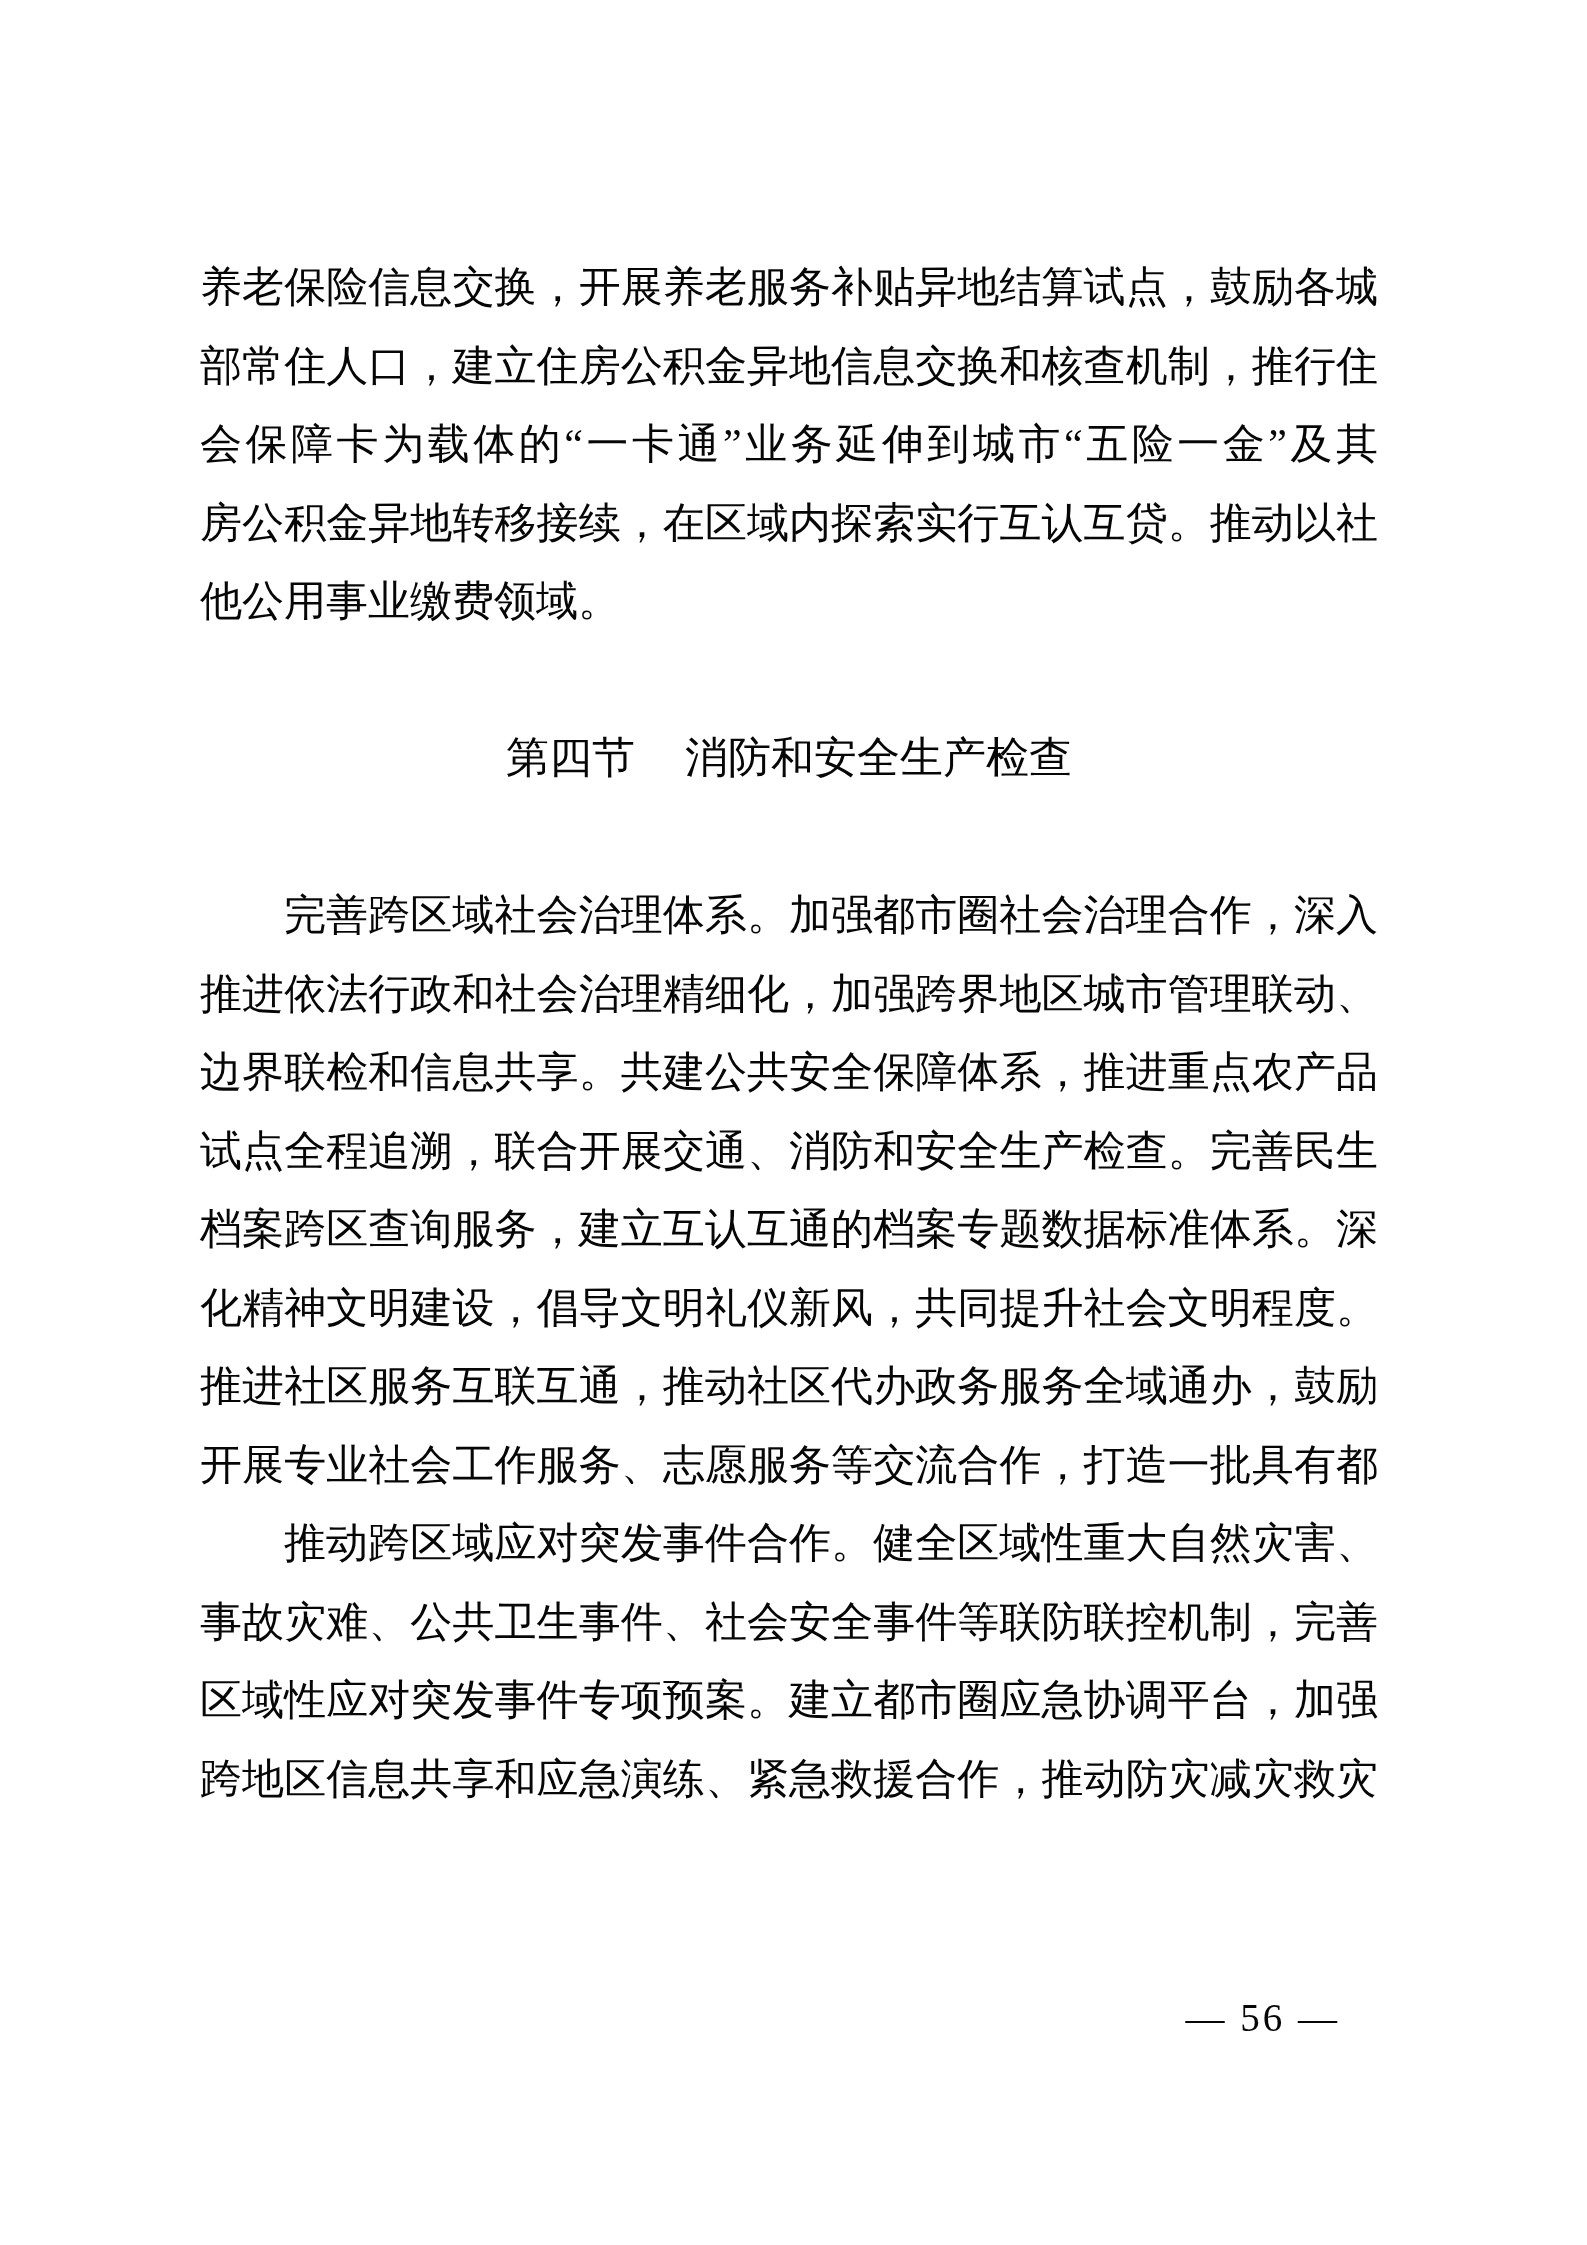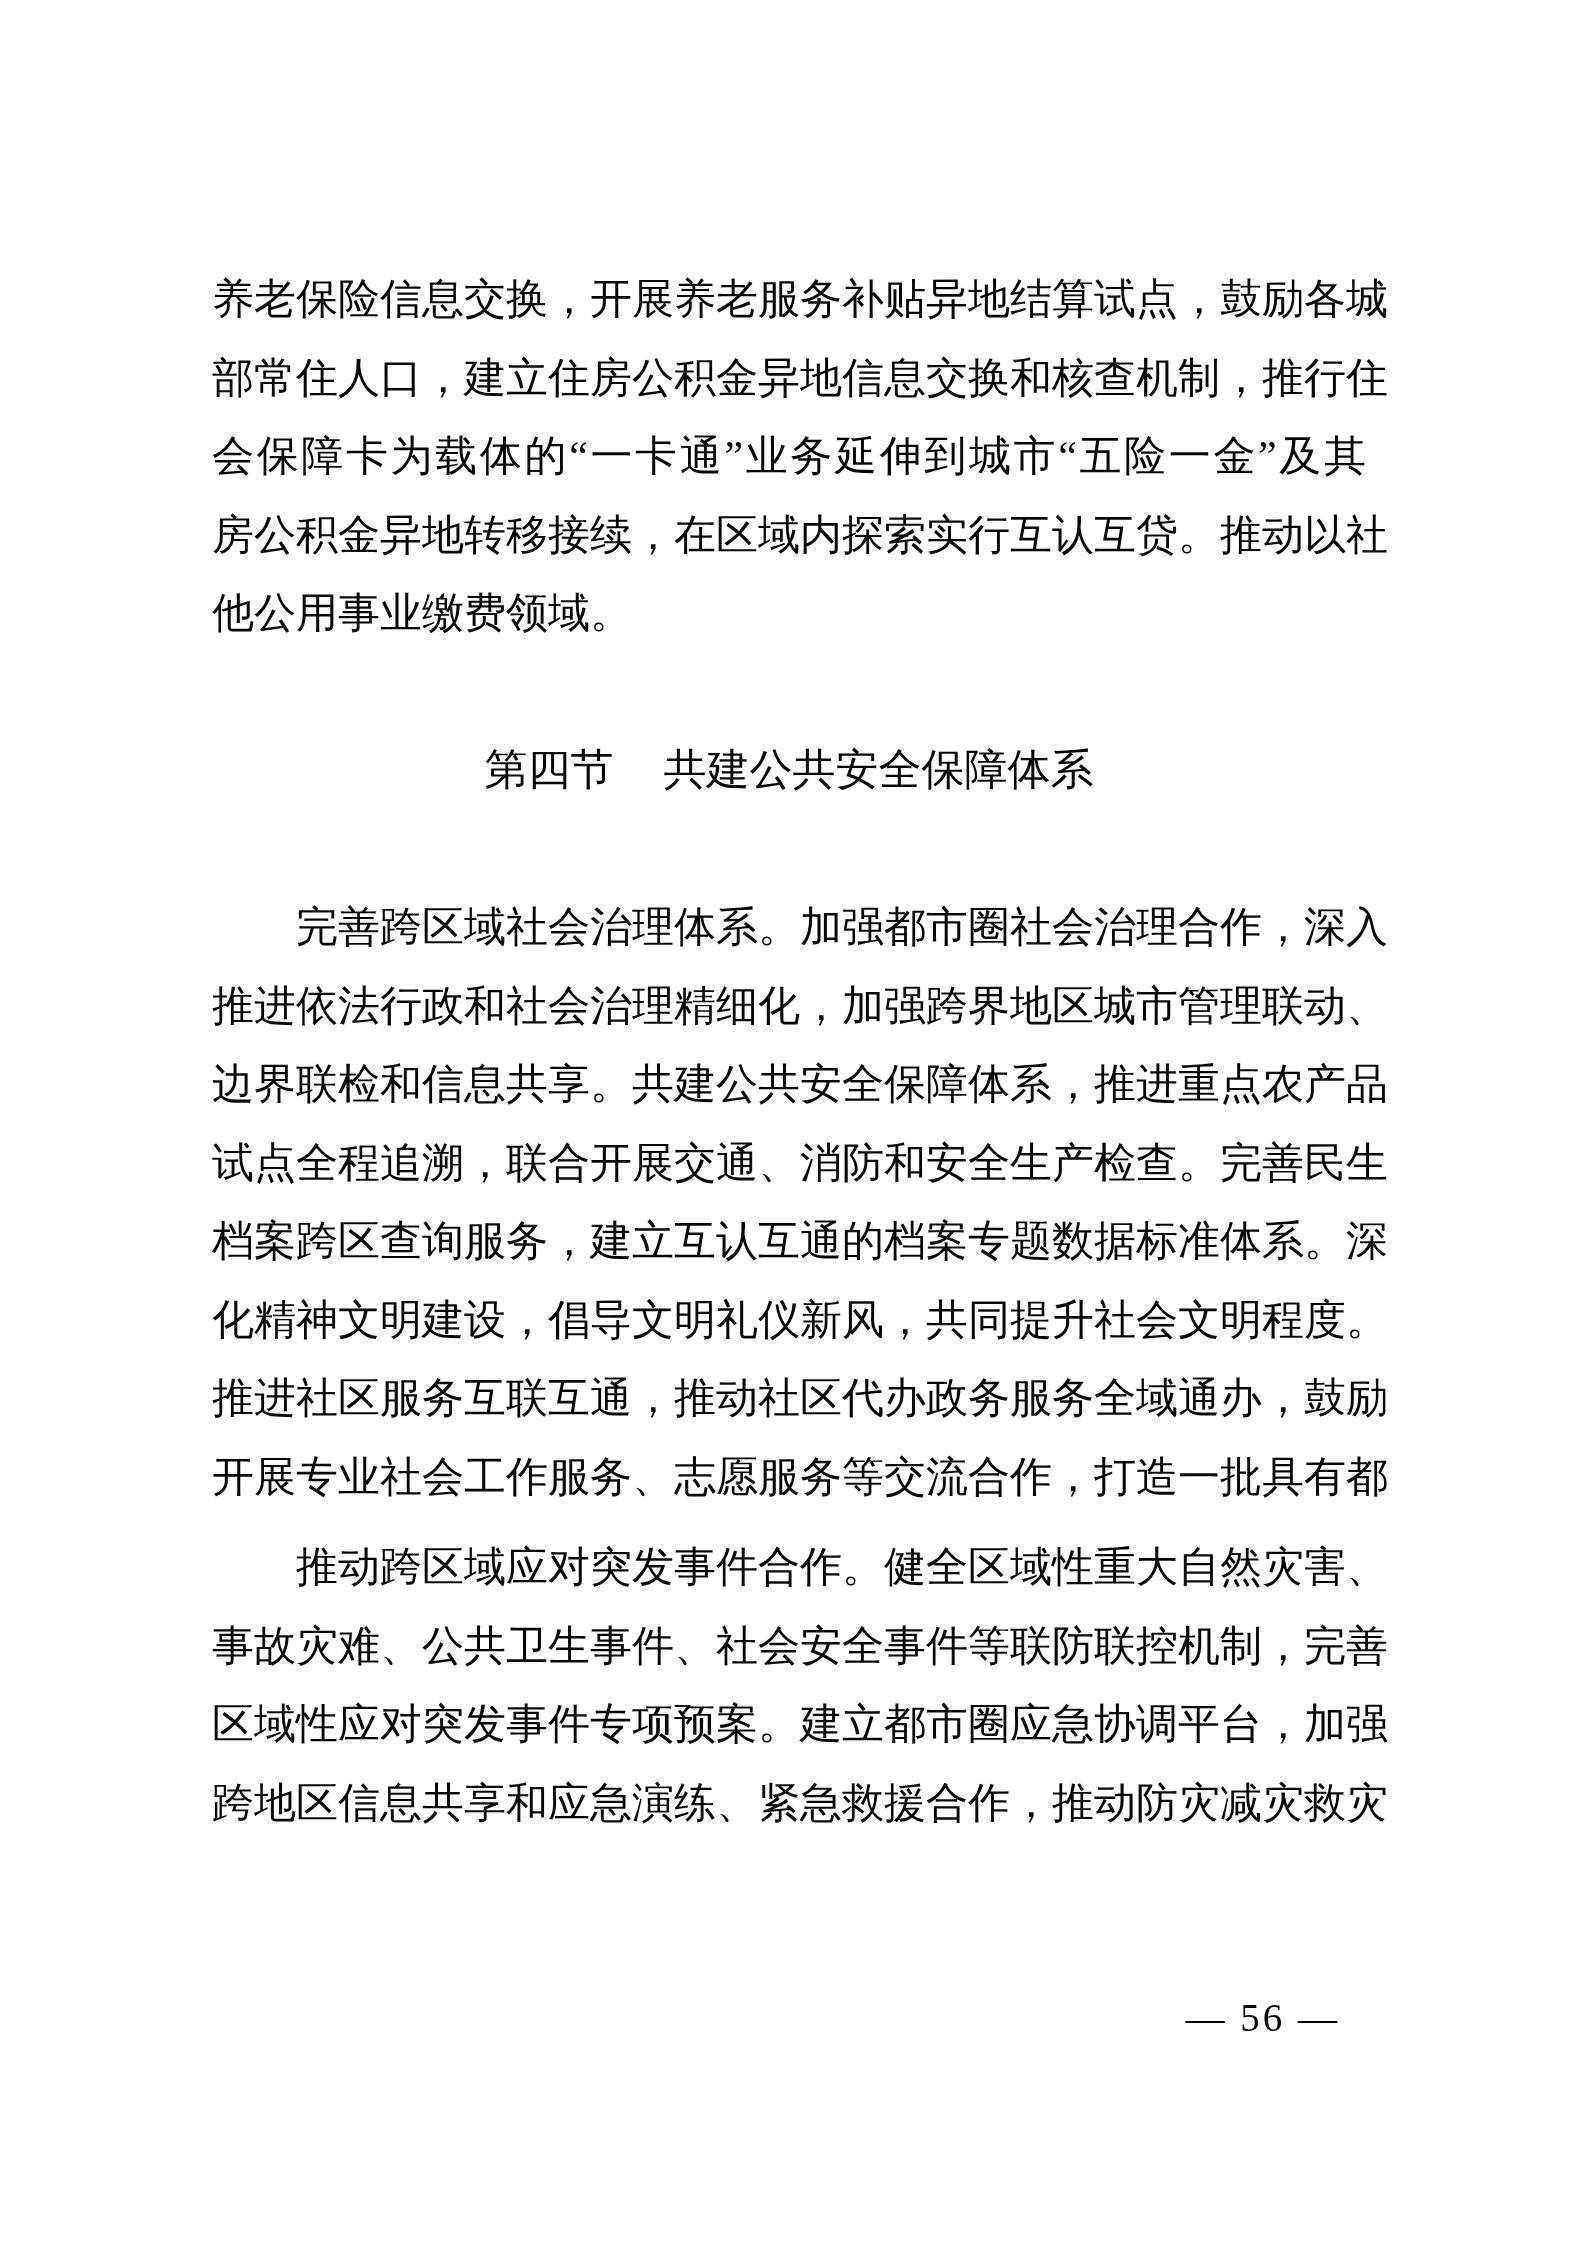--- a/index.html
+++ b/index.html
@@ -19,21 +19,21 @@
   }
   .content {
     position: absolute;
     left: 200px;
     top: 248px;
     width: 1178px;
     font-size: 42px;
     line-height: 78.5px;
   }
   .para {
-    margin: 12px;
+    margin: 0;
     padding: 0;
   }
   .line {
     text-align: justify;
     text-align-last: justify;
     height: 78.5px;
     white-space: nowrap;
   }
   .line.last {
     text-align-last: left;
@@ -72,21 +72,21 @@
 
     <div class="para">
       <div class="line">养老保险信息交换，开展养老服务补贴异地结算试点，鼓励各城</div>
       <div class="line">部常住人口，建立住房公积金异地信息交换和核查机制，推行住</div>
       <div class="line">会保障卡为载体的“一卡通”业务延伸到城市“五险一金”及其</div>
       <div class="line">房公积金异地转移接续，在区域内探索实行互认互贷。推动以社</div>
       <div class="line last">他公用事业缴费领域。</div>
     </div>
 
     <div class="heading">
-      <span>第四节</span><span class="heading-gap"></span><span>共建公共安全保障体系</span>
+      <span>第四节</span><span class="heading-gap"></span><span>消防和安全生产检查</span>
     </div>
 
     <div class="para">
       <div class="line indent">完善跨区域社会治理体系。加强都市圈社会治理合作，深入</div>
       <div class="line">推进依法行政和社会治理精细化，加强跨界地区城市管理联动、</div>
       <div class="line">边界联检和信息共享。共建公共安全保障体系，推进重点农产品</div>
       <div class="line">试点全程追溯，联合开展交通、消防和安全生产检查。完善民生</div>
       <div class="line">档案跨区查询服务，建立互认互通的档案专题数据标准体系。深</div>
       <div class="line">化精神文明建设，倡导文明礼仪新风，共同提升社会文明程度。</div>
       <div class="line">推进社区服务互联互通，推动社区代办政务服务全域通办，鼓励</div>

